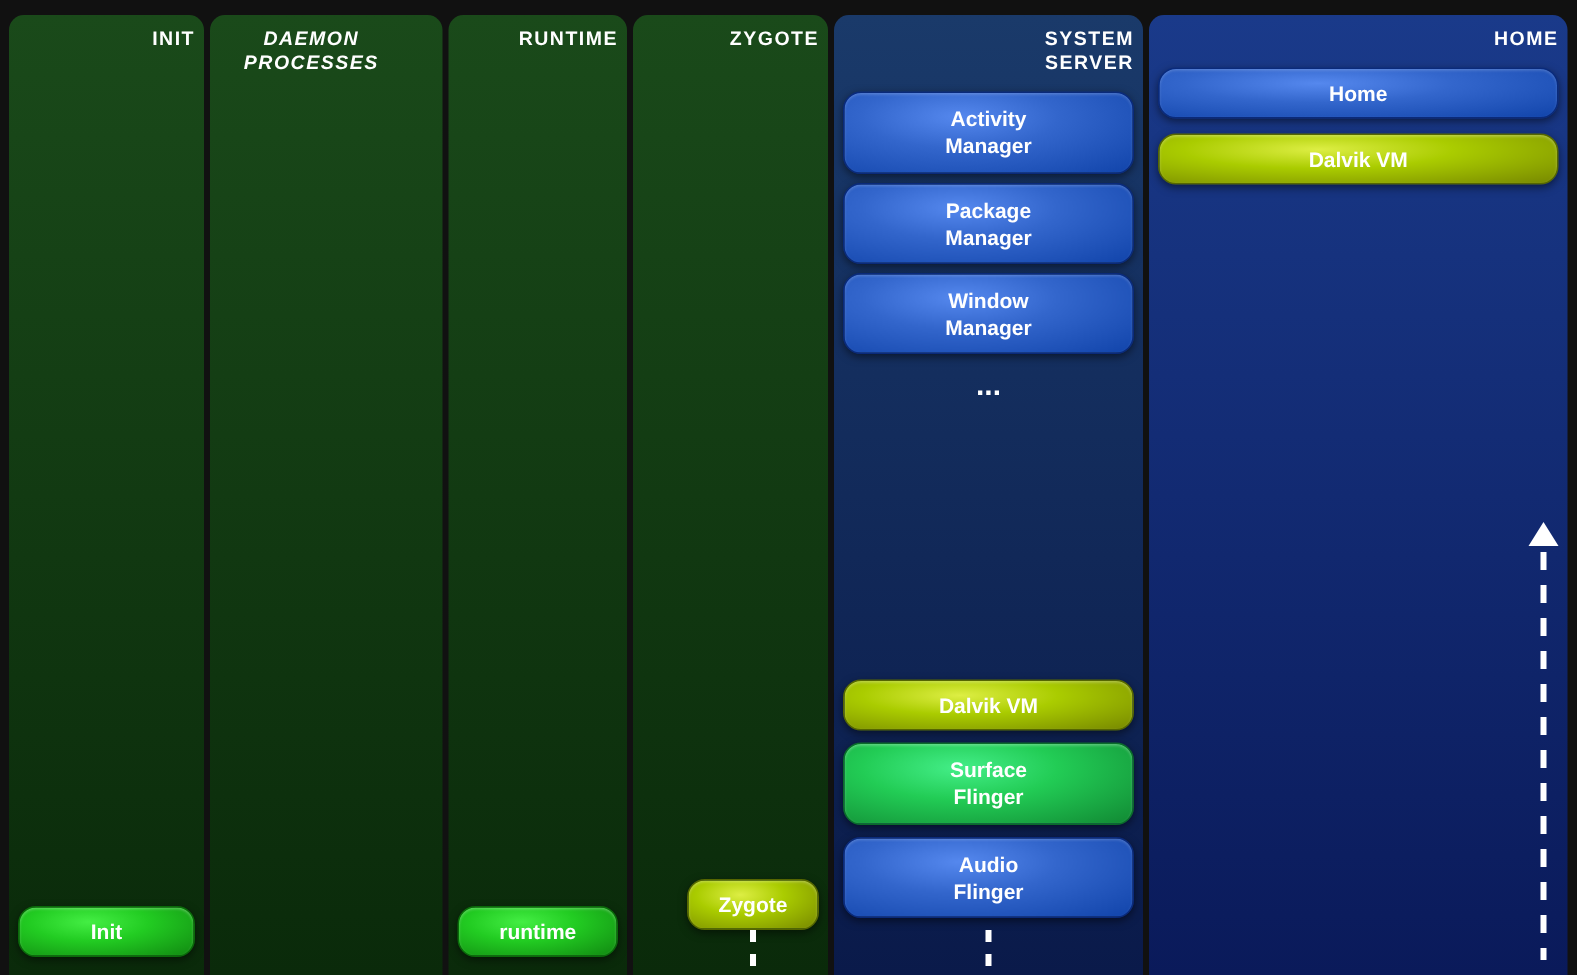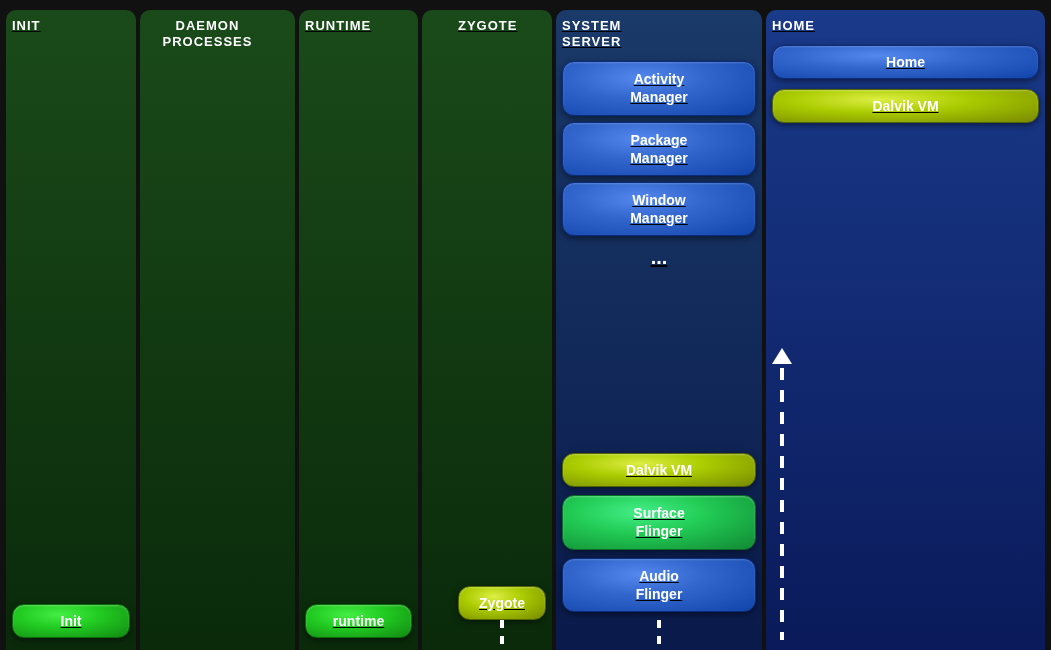--- a/index.html
+++ b/index.html
@@ -17,25 +17,24 @@
       display: flex;
       width: 100%;
       height: 100%;
       padding: 10px 6px 0 6px;
       gap: 4px;
     }
 
     .column {
       display: flex;
       flex-direction: column;
-      align-items: flex-start;
+      align-items: flex-end;
       border-radius: 10px 10px 0 0;
       padding: 8px 6px 0 6px;
       position: relative;
-      text-decoration: underline;
     }
 
     .col-header {
       font-size: 13px;
       font-weight: bold;
       color: white;
       text-align: center;
       letter-spacing: 1px;
       text-transform: uppercase;
       margin-bottom: 8px;
@@ -57,20 +56,21 @@
       width: 155px;
       flex-shrink: 0;
       height: 100%;
     }
 
     .col-daemon-layer {
       position: absolute;
       top: 0;
       border-radius: 10px 10px 0 0;
       background: linear-gradient(180deg, #1a4a1a 0%, #0a2a0a 100%);
+      font-style: italic;
     }
 
     .col-daemon-layer-1 {
       left: 20px;
       width: 135px;
       height: 100%;
       z-index: 1;
     }
     .col-daemon-layer-2 {
       left: 10px;

